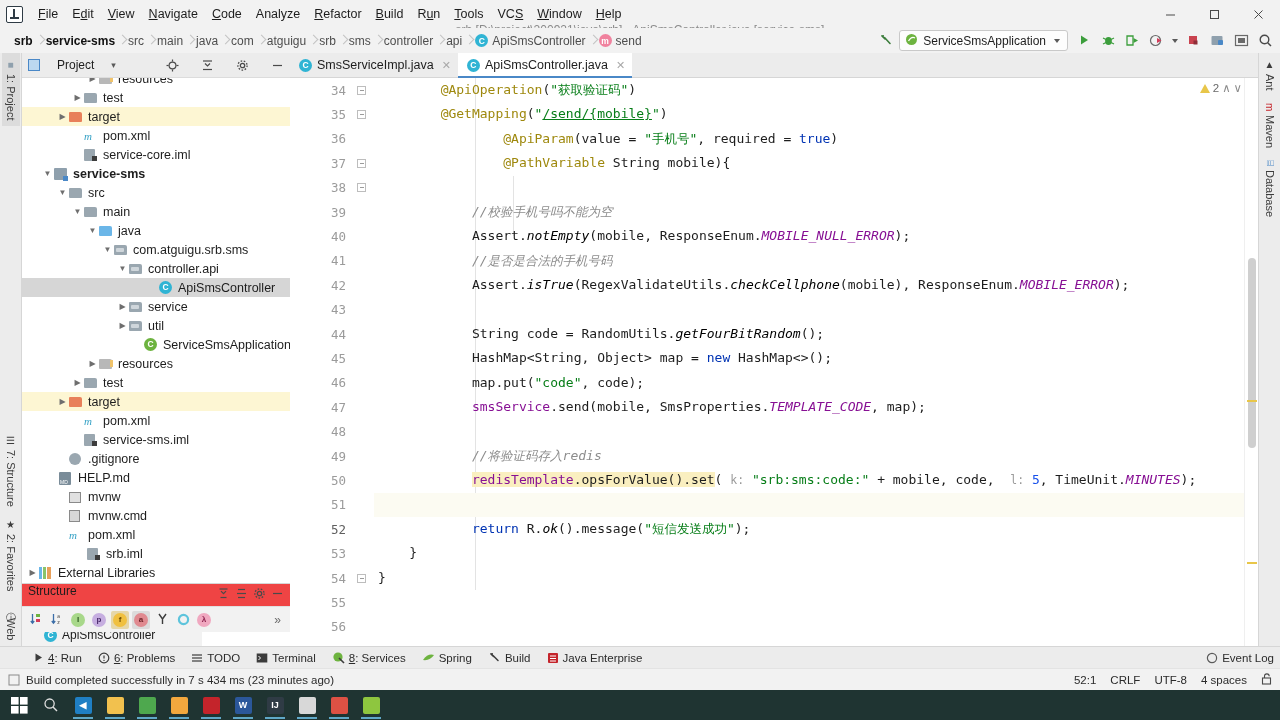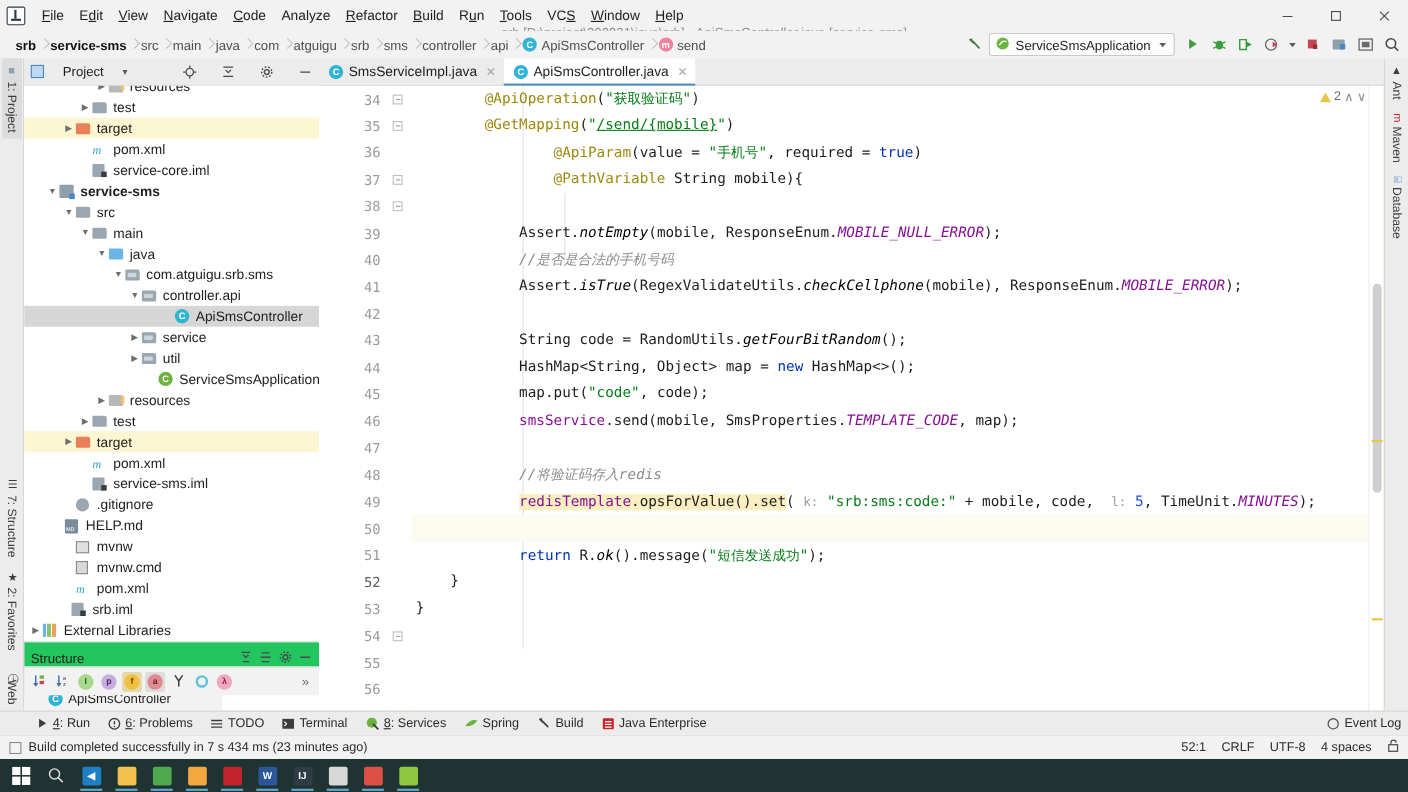--- a/index.html
+++ b/index.html
@@ -158,22 +158,22 @@
   .md-ico::after{content:"MD";position:absolute;left:1px;bottom:0px;font-size:5px;color:#fff;}
   .sh-ico { width:12px;height:11px;background:#e0e0e0;border:1px solid #8a8a8a;margin-top:2px;}
   .cmd-ico { width:11px;height:12px;background:#d8d8d8;border:1px solid #8a8a8a;margin-top:1px;}
   .lib-ico { width:12px;height:12px;margin-top:1px;background:linear-gradient(90deg,#6bb6e8 0 3px,#fff 3px 4px,#8ac36b 4px 7px,#fff 7px 8px,#e8a05a 8px 11px);}
   .tname { font-size: 12.5px; }
   .tname.bold { font-weight: bold; }
 
   
   .structure-panel { border-top: 1px solid #d6d6d6; background: #f2f2f2; }
   .struct-head {
-    height: 22px; display: flex; align-items: flex-end; padding: 0 4px 0 6px; gap: 0;
-    background: #22c55e;
+    height: 22px; display: flex; align-items: flex-start; padding: 0 4px 0 6px; gap: 0;
+    background: #ef4444;
   }
   .struct-tools {
     height: 26px; display: flex; align-items: center; gap: 3px; padding: 0 5px;
     background: #f2f2f2; border-top: 1px solid #e0e0e0;
   }
   .st-ic {
     width: 18px; height: 18px; display: flex; align-items: center; justify-content: center;
     font-size: 10px; border-radius: 2px;
   }
   .st-circ { width: 14px; height: 14px; border-radius: 50%; display:flex;align-items:center;justify-content:center; font-size:8px; color:#fff; font-weight:bold;}
@@ -669,21 +669,21 @@
             <span class="ti">
               <div class="cmd-ico"></div>
             </span>
             <span class="tname">mvnw.cmd</span>
           </div>
           <div class="trow" style="padding-left: 34px;">
             <span class="arrow none"></span>
             <span class="ti"><span class="mvn-ico">m</span></span>
             <span class="tname">pom.xml</span>
           </div>
-          <div class="trow" style="padding-left: 30px;">
+          <div class="trow" style="padding-left: 52px;">
             <span class="arrow none"></span>
             <span class="ti">
               <div class="iml-ico"></div>
             </span>
             <span class="tname">srb.iml</span>
           </div>
           <div class="trow" style="padding-left: 4px;">
             <span class="arrow">▶</span>
             <span class="ti">
               <div class="lib-ico"></div>
@@ -828,20 +828,21 @@
             <div class="fold dash" style="top: 495.5px;"></div>
           </div>
         <div class="codearea" id="codearea">
           <div class="indent-guide" style="left:101px;top:0;height:512px;"></div>
           <div class="indent-guide" style="left:139px;top:98px;height:60px;"></div>
         <div class="cline">        <span class="anno">@ApiOperation</span>(<span class="str">"</span><span class="str cn">获取验证码</span><span class="str">"</span>)</div>
             <div class="cline">        <span class="anno">@GetMapping</span>(<span class="str">"</span><span class="str ulink">/send/{mobile}</span><span class="str">"</span>)</div>
             <div class="cline">                <span class="anno">@ApiParam</span>(value = <span class="str">"</span><span class="str cn">手机号</span><span class="str">"</span>, required = <span class="kw">true</span>)</div>
             <div class="cline">                <span class="anno">@PathVariable</span> String mobile){</div>
             <div class="cline">&nbsp;</div>
+            <div class="cline">            <span class="cmt">//</span><span class="cmt cn">校验手机号吗不能为空</span></div>
             <div class="cline">            Assert.<span class="statm">notEmpty</span>(mobile, ResponseEnum.<span class="fieldv">MOBILE_NULL_ERROR</span>);</div>
             <div class="cline">            <span class="cmt">//</span><span class="cmt cn">是否是合法的手机号码</span></div>
             <div class="cline">            Assert.<span class="statm">isTrue</span>(RegexValidateUtils.<span class="statm">checkCellphone</span>(mobile), ResponseEnum.<span class="fieldv">MOBILE_ERROR</span>);</div>
             <div class="cline">&nbsp;</div>
             <div class="cline">            String code = RandomUtils.<span class="statm">getFourBitRandom</span>();</div>
             <div class="cline">            HashMap&lt;String, Object&gt; map = <span class="kw">new</span> HashMap&lt;&gt;();</div>
             <div class="cline">            map.put(<span class="str">"code"</span>, code);</div>
             <div class="cline">            <span class="fld">smsService</span>.send(mobile, SmsProperties.<span class="fieldv">TEMPLATE_CODE</span>, map);</div>
             <div class="cline">&nbsp;</div>
             <div class="cline">            <span class="cmt">//</span><span class="cmt cn">将验证码存入</span><span class="cmt">redis</span></div>

